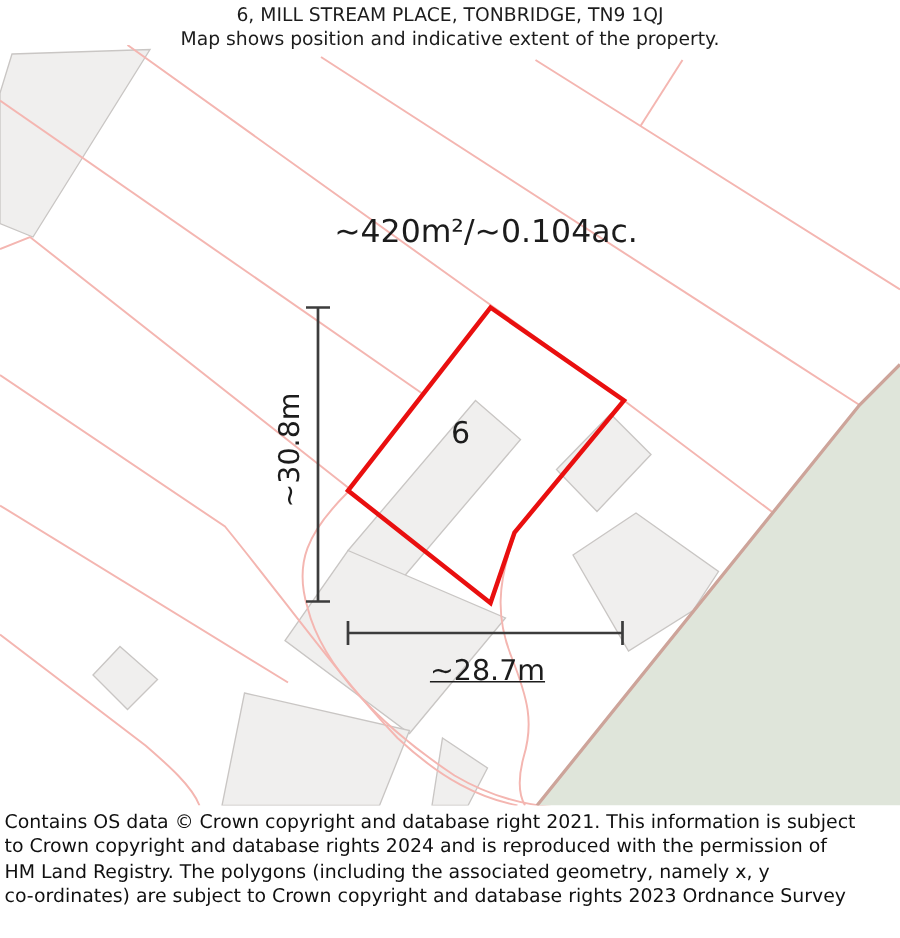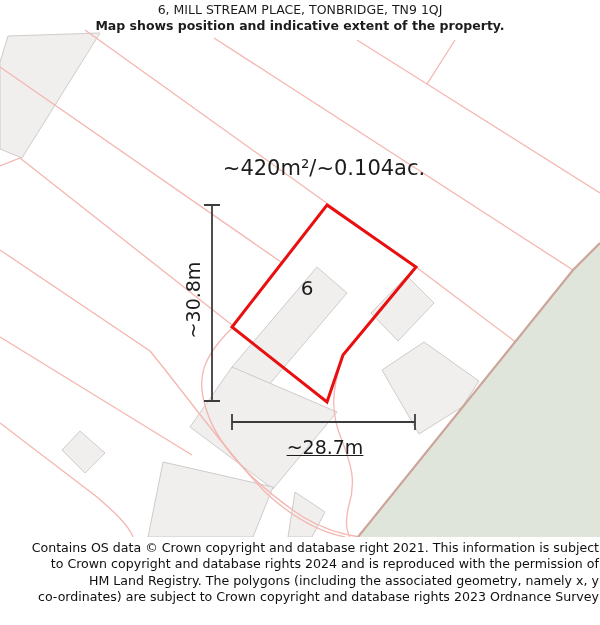--- a/index.html
+++ b/index.html
@@ -3,33 +3,33 @@
 <meta charset="utf-8">
 <style>
   html,body{margin:0;padding:0;background:#ffffff;}
   #stage{
     position:relative;width:600px;height:625px;overflow:hidden;
     background:#ffffff;font-family:"DejaVu Sans","Liberation Sans",sans-serif;
     color:#1c1c1c;
   }
   .hdr{position:absolute;left:0;width:600px;text-align:center;font-size:12.5px;line-height:16px;white-space:nowrap;}
   #hdr1{top:2px;}
-  #hdr2{top:18px;font-weight:bold;}
+  #hdr2{top:18px;}
   #map-svg{position:absolute;left:0;top:0;}
   .parcel{stroke:#f4b6b1;stroke-width:1.3;fill:none;}
   .bldg{fill:#f0efee;stroke:#c9c6c4;stroke-width:0.9;}
   .greenborder{stroke:#cda49a;stroke-width:2.2;fill:none;}
   .dim{stroke:#3c3c3c;stroke-width:1.8;fill:none;}
   .maplabel{position:absolute;color:#1c1c1c;}
-  #area-label{left:194px;top:156px;width:260px;text-align:center;font-size:21px;}
+  #area-label{left:194px;top:142px;width:260px;text-align:center;font-size:21px;}
   #plot-number{left:291px;top:276px;width:32px;text-align:center;font-size:20px;}
   #width-label{left:275px;top:436px;width:100px;text-align:center;font-size:19px;text-decoration:underline;}
   #height-label{left:153px;top:289px;width:80px;text-align:center;font-size:19px;
     transform:rotate(-90deg);transform-origin:center;}
-  #footer{position:absolute;left:3px;top:540px;width:596px;font-size:12.6px;line-height:16.3px;color:#101010;text-align:right;}
+  #footer{position:absolute;left:3px;top:540px;width:596px;font-size:12.6px;line-height:16.3px;color:#101010;}
   .fline{white-space:nowrap;}
 </style>
 </head>
 <body>
 
 <div id="stage">
 
   <div class="hdr" id="hdr1">6, MILL STREAM PLACE, TONBRIDGE, TN9 1QJ</div>
   <div class="hdr" id="hdr2">Map shows position and indicative extent of the property.</div>
 

